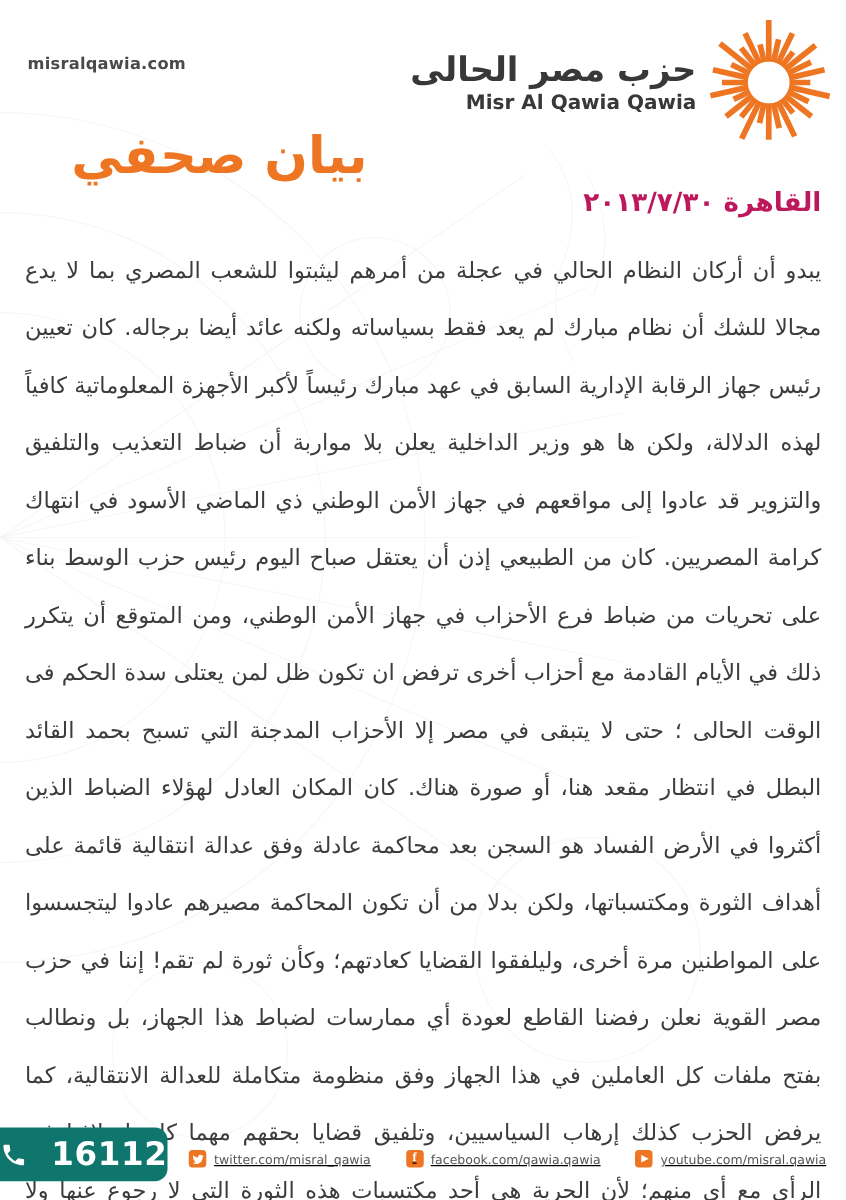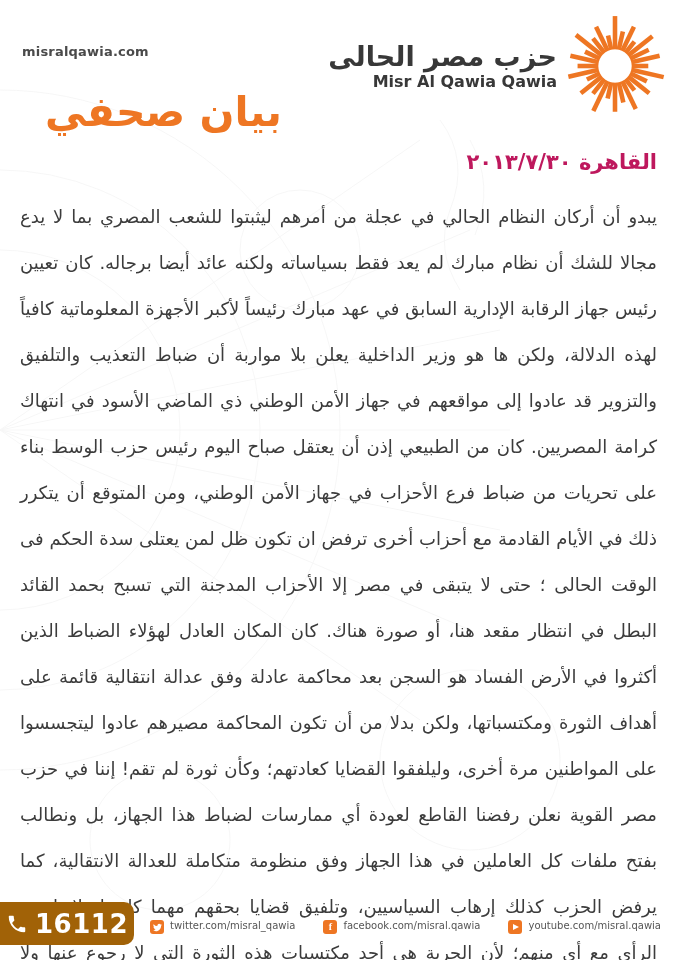--- a/index.html
+++ b/index.html
@@ -22,49 +22,49 @@
     display:flex;align-items:center;
   }
   .logo-text{display:flex;flex-direction:column;align-items:flex-end;margin-right:6px;}
   .logo-arabic{font-size:27px;font-weight:bold;color:#383838;line-height:1.15;direction:rtl;}
   .logo-english{font-size:16px;font-weight:bold;color:#383838;line-height:1.1;margin-top:1px;}
   .starburst{width:104px;height:104px;}
 
   .page-title{
     position:absolute;top:88px;left:45px;
     font-size:41px;font-weight:bold;color:#EE7623;direction:rtl;
-    margin:0;line-height:1.2;
+    margin:12px;line-height:1.2;
   }
   .date-line{
     position:absolute;top:150px;right:20px;left:20px;
     direction:rtl;text-align:right;
     font-size:21px;font-weight:bold;color:#be185d;
   }
   .body-text{
     position:absolute;top:194px;left:20px;right:20px;bottom:78px;
     direction:rtl;text-align:justify;
     font-size:18px;line-height:46px;color:#3c3c3c;
     margin:0;
   }
 
   .hotline-badge{
     position:absolute;left:0;bottom:15px;
     width:134px;height:43px;
-    background:#a16207;border-radius:0 10px 10px 0;
-    display:flex;align-items:center;justify-content:center;gap:7px;
+    background:#0f766e;border-radius:0 10px 10px 0;
+    display:flex;align-items:center;justify-content:space-between;gap:7px;
     color:#ffffff;
   }
   .hotline-number{font-size:26px;font-weight:bold;letter-spacing:.5px;}
   .phone-glyph{width:22px;height:22px;display:block;}
 
   .social-row{
     position:absolute;right:16px;bottom:26px;
     display:flex;align-items:center;gap:28px;
   }
-  .social-item{display:flex;align-items:flex-start;gap:6px;}
+  .social-item{display:flex;align-items:flex-end;gap:6px;text-decoration:underline;}
   .social-icon{
     width:14px;height:14px;border-radius:3px;background:#EE7623;
     display:flex;align-items:center;justify-content:center;
     color:#ffffff;flex:0 0 auto;
   }
   .social-icon svg{width:9px;height:9px;display:block;}
   .fb-glyph{font-size:10px;font-weight:bold;line-height:1;font-family:"Liberation Serif",serif;}
   .yt-glyph{
     width:0;height:0;border-top:3.5px solid transparent;border-bottom:3.5px solid transparent;
     border-left:6px solid #ffffff;margin-left:2px;
@@ -148,21 +148,21 @@
         <svg viewBox="0 0 24 24">
             <path fill="#ffffff" d="M23.95 4.57a10 10 0 0 1-2.82.77 4.96 4.96 0 0 0 2.16-2.72c-.95.56-2.01.97-3.13 1.19a4.92 4.92 0 0 0-8.38 4.48A13.94 13.94 0 0 1 1.64 3.16a4.92 4.92 0 0 0 1.52 6.57 4.9 4.9 0 0 1-2.23-.62v.06a4.92 4.92 0 0 0 3.95 4.83 4.96 4.96 0 0 1-2.22.08 4.93 4.93 0 0 0 4.6 3.42A9.87 9.87 0 0 1 0 19.54a13.94 13.94 0 0 0 7.55 2.21c9.06 0 14.01-7.5 14.01-14.01l-.02-.63A10.02 10.02 0 0 0 24 4.59z"></path>
           </svg>
       </span>
       <span class="social-label">twitter.com/misral_qawia</span>
     </div>
     <div class="social-item">
       <span class="social-icon">
           <span class="fb-glyph">f</span>
         </span>
-      <span class="social-label">facebook.com/misral.qawia</span>
+      <span class="social-label">facebook.com/qawia.qawia</span>
     </div>
     <div class="social-item">
       <span class="social-icon">
           <span class="yt-glyph"></span>
         </span>
       <span class="social-label">youtube.com/misral.qawia</span>
     </div>
   </div>
 
 </div>

